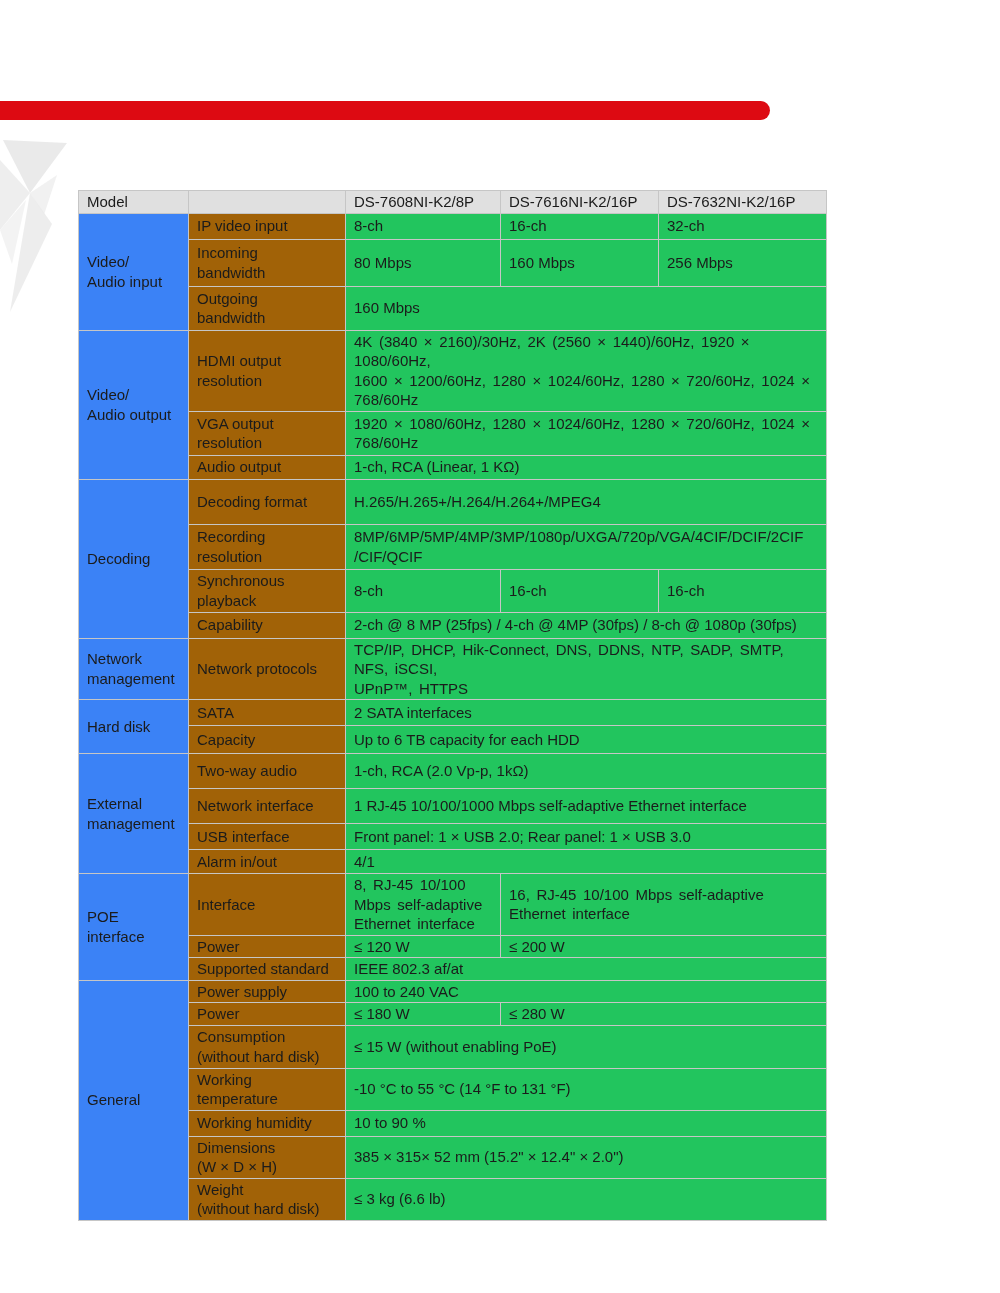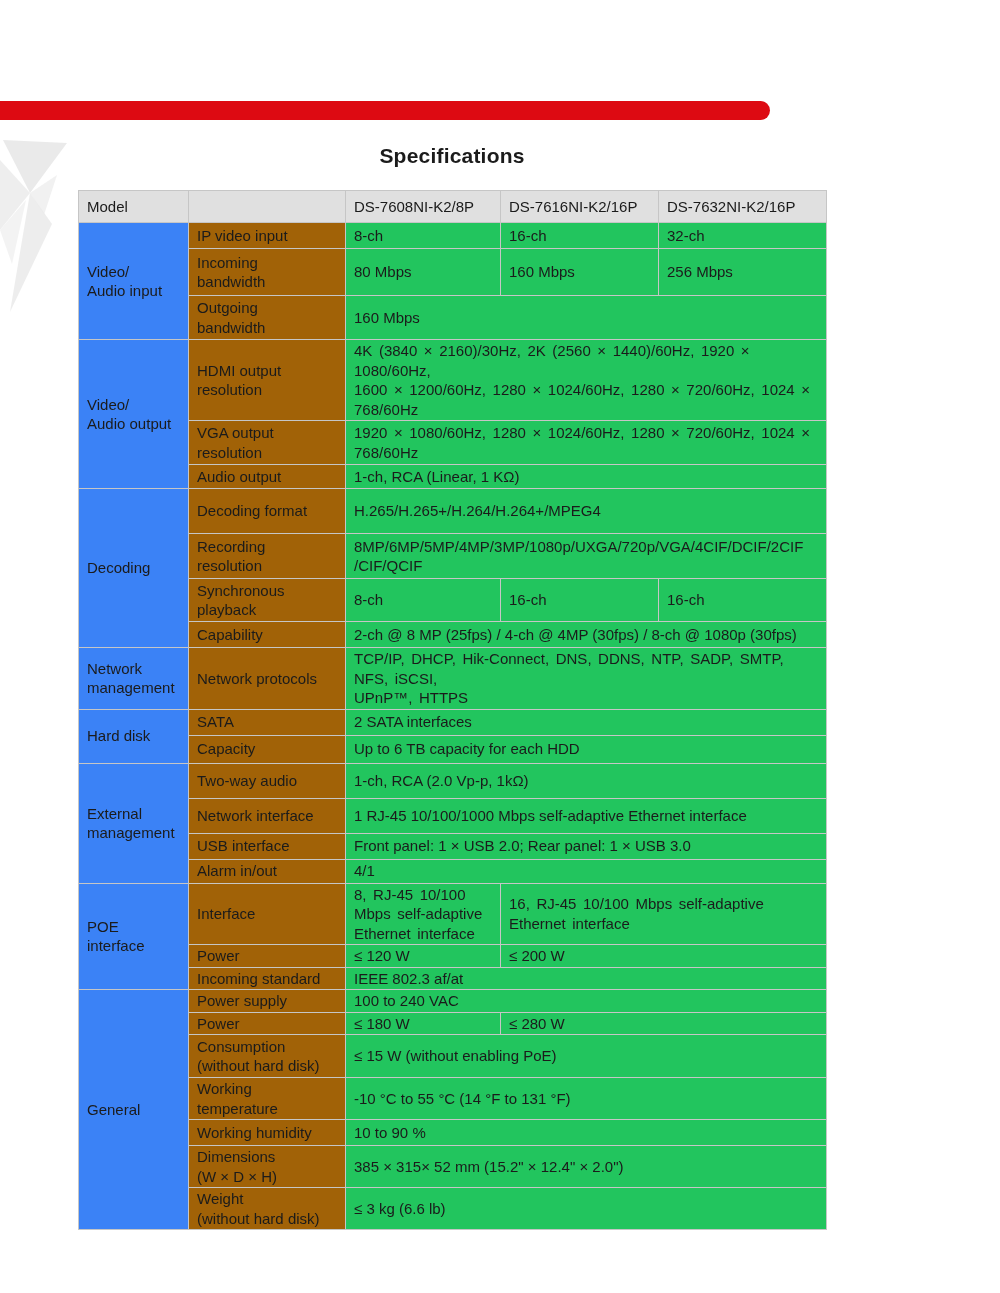--- a/index.html
+++ b/index.html
@@ -25,38 +25,37 @@
     border:1px solid #c6c6c6; padding:1px 8px;
     vertical-align:middle; text-align:left;
     white-space:pre-line; overflow:hidden; word-wrap:break-word;
     font-weight:normal;
   }
   .hdr { background:#e0e0e0; font-weight:bold; }
   .cat { background:#3b82f6; font-weight:bold; }
   .lbl { background:#a16207; font-weight:bold; }
   .val { background:#22c55e; }
   .val.multi { word-spacing:2.4px; }
-  thead tr { height:32px; }
+  thead tr { height:22px; }
 </style>
 </head>
 <body>
 
 <div class="page">
 
   <div class="red-bar" style="background: rgb(221, 10, 18);"></div>
 
   <svg class="watermark" viewBox="0 0 90 230" xmlns="http://www.w3.org/2000/svg" aria-hidden="true">
     <polygon points="3,28 67,31 30,81" fill="#e8e8e8" opacity="0.9"></polygon>
     <polygon points="0,48 30,81 0,118" fill="#ececec" opacity="0.9"></polygon>
     <polygon points="30,81 57,63 44,103" fill="#f0f0f0" opacity="0.9"></polygon>
     <polygon points="30,81 52,112 10,200" fill="#eaeaea" opacity="0.85"></polygon>
     <polygon points="0,118 26,88 12,152" fill="#f2f2f2" opacity="0.9"></polygon>
   </svg>
 
-  <div class="title">Specifications</div>
 
   <table class="spec">
     <colgroup>
       <col style="width:110px">
         <col style="width:157px">
         <col style="width:155px">
       <col style="width:158px">
         <col style="width:168px">
     </colgroup>
     <thead>
@@ -173,21 +172,21 @@
 Ethernet interface</td>
           <td class="val multi" colspan="2">16, RJ-45 10/100 Mbps self-adaptive
 Ethernet interface</td>
         </tr>
         <tr style="height: 22px;">
           <td class="lbl">Power</td>
           <td class="val">≤ 120 W</td>
           <td class="val" colspan="2">≤ 200 W</td>
         </tr>
         <tr style="height: 22px;">
-          <td class="lbl">Incoming standard</td>
+          <td class="lbl">Supported standard</td>
           <td class="val" colspan="3">IEEE 802.3 af/at</td>
         </tr>
         <tr style="height: 22px;">
           <th class="cat" rowspan="7">General</th>
           <td class="lbl">Power supply</td>
           <td class="val" colspan="3">100 to 240 VAC</td>
         </tr>
         <tr style="height: 22px;">
           <td class="lbl">Power</td>
           <td class="val">≤ 180 W</td>

